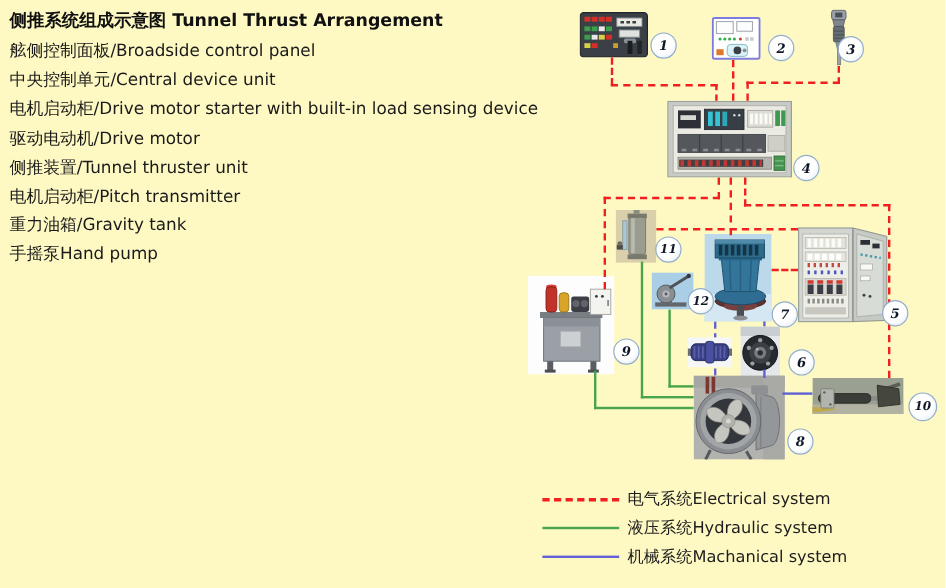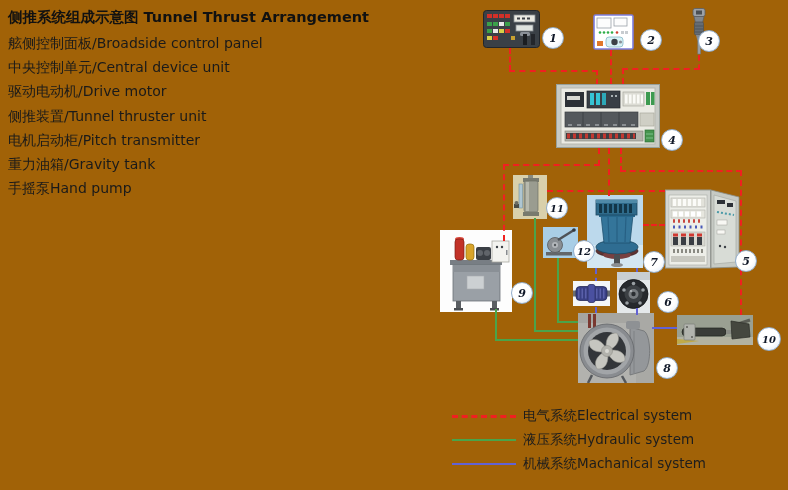--- a/index.html
+++ b/index.html
@@ -1,17 +1,17 @@
 <!DOCTYPE html>
 <html><head>
 <meta charset="utf-8">
 <style>
   html,body{margin:0;padding:0;background:#fff;}
   body{width:788px;height:490px;font-family:"DejaVu Sans","Liberation Sans",sans-serif;}
-  #app{position:relative;width:788px;height:490px;background:#a16207;overflow:hidden;}
+  #app{position:relative;width:788px;height:490px;background:#fef9c3;overflow:hidden;}
 
   .title{position:absolute;left:8px;top:8px;font-size:14.5px;font-weight:bold;color:#111;white-space:nowrap;}
   .clist{position:absolute;left:8px;top:31px;font-size:14px;color:#1a1a1a;line-height:24.2px;white-space:nowrap;}
 
   
   .ln{position:absolute;}
   .z1{z-index:1}.z3{z-index:3}
   .rv{border-left:2px dashed #f02020;width:0;}
   .rh{border-top:2px dashed #f02020;height:0;}
   .gv{border-left:2px solid #4aa44a;width:0;}
@@ -43,20 +43,21 @@
 </style>
 </head>
 <body>
 
 <div id="app">
 
   <div class="title">侧推系统组成示意图 Tunnel Thrust Arrangement</div>
   <div class="clist">
     <div>舷侧控制面板/Broadside control panel</div>
     <div>中央控制单元/Central device unit</div>
+    <div>电机启动柜/Drive motor starter with built-in load sensing device</div>
     <div>驱动电动机/Drive motor</div>
     <div>侧推装置/Tunnel thruster unit</div>
     <div>电机启动柜/Pitch transmitter</div>
     <div>重力油箱/Gravity tank</div>
     <div>手摇泵Hand pump</div>
   </div>
 
   <div class="ln z1 bvd" style="left:595px;top:268px;height:45px;"></div>
   <div class="ln z1 bvd" style="left:636px;top:266px;height:48px;"></div>
 

